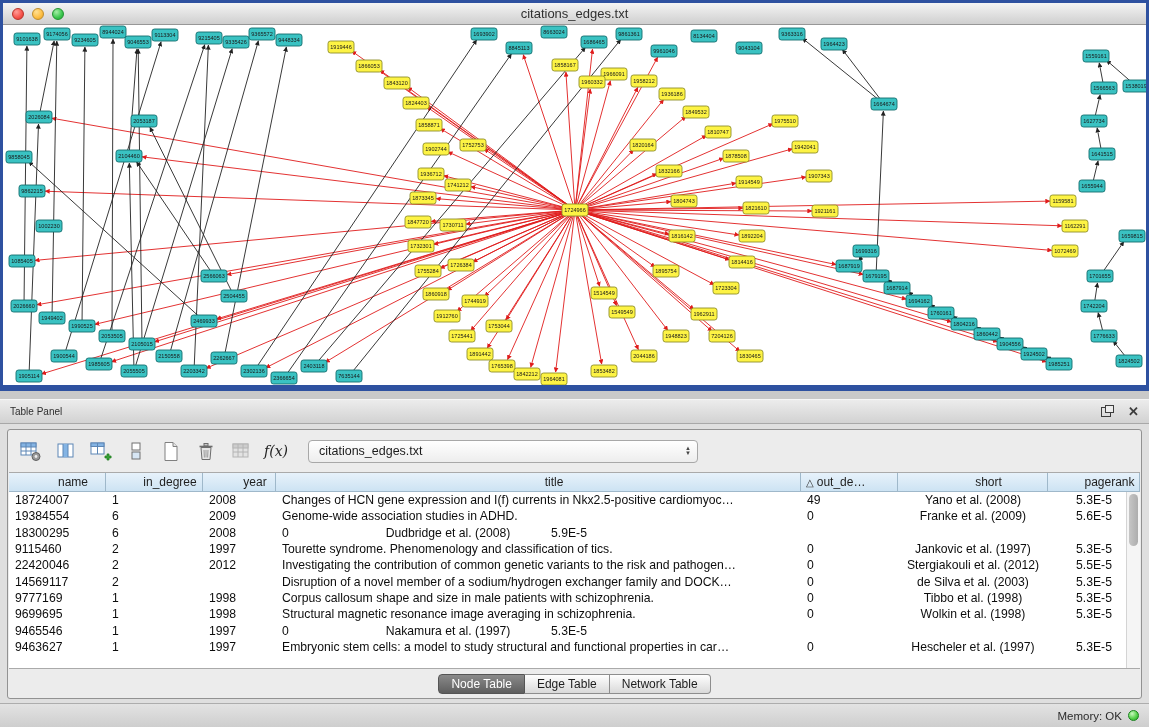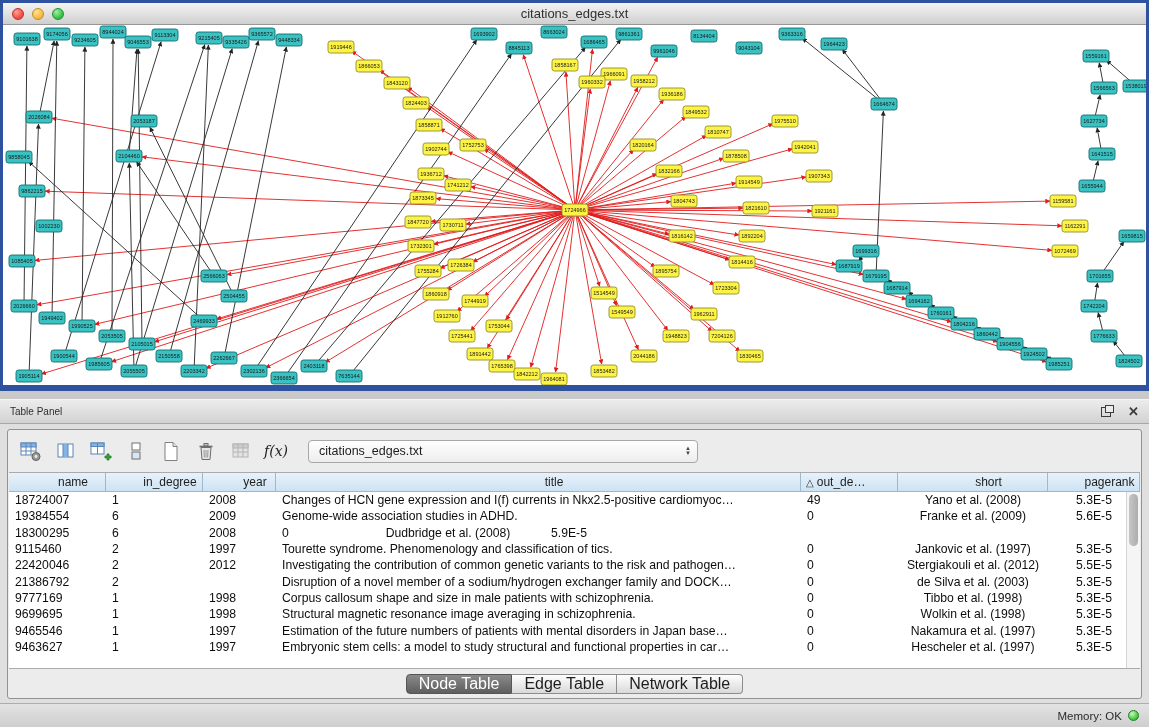--- a/index.html
+++ b/index.html
@@ -60,21 +60,21 @@
   .tr { display:flex; height:16.3px; cursor:default; }
   .td { font-size:12.2px; color:#0d0d0d; white-space:nowrap; overflow:hidden;
     display:flex; align-items:center; padding-left:6px; }
   .td.center { justify-content:center; padding-left:0; }
   .vscroll { position:absolute; top:19px; right:0; bottom:0; width:14px;
     background:#f5f5f5; border-left:1px solid #d4d4d4; cursor:pointer; }
   .vscroll .thumb { margin:2px; width:9px; height:52px; border-radius:5px;
     background:linear-gradient(90deg,#c6c6c6,#adadad); }
 
   .tabstrip { height:29px; display:flex; align-items:center; justify-content:center; }
-  .seg { font-size:16px; padding:2px 12px; height:20px; display:flex; align-items:center;
+  .seg { font-size:12px; padding:2px 12px; height:20px; display:flex; align-items:center;
     border:1px solid #8d8d8d; border-left-width:0; cursor:pointer;
     background:linear-gradient(#fefefe,#d9d9d9); color:#1d1d1d; }
   .seg:first-child { border-left-width:1px; border-radius:4px 0 0 4px; }
   .seg:last-child { border-radius:0 4px 4px 0; }
   .seg.selected { background:linear-gradient(#8a8a8a,#5e5e5e); color:#fff; border-color:#555; }
 
   
   .statusbar { position:absolute; left:0; top:703px; width:1149px; height:24px;
     background:linear-gradient(#e3e3e3,#cecece); border-top:1px solid #adadad;
     display:flex; align-items:center; justify-content:flex-end; gap:6px; padding-right:10px;
@@ -893,21 +893,21 @@
           <div class="tr">
             <div class="td" style="width: 97px;">22420046</div>
             <div class="td" style="width: 97px;">2</div>
             <div class="td" style="width: 73px;">2012</div>
             <div class="td" style="flex: 1 1 0%;">Investigating the contribution of common genetic variants to the risk and pathogen…</div>
             <div class="td" style="width: 97px;">0</div>
             <div class="td center" style="width: 150px;">Stergiakouli et al. (2012)</div>
             <div class="td center" style="width: 92px;">5.5E-5</div>
           </div>
           <div class="tr">
-            <div class="td" style="width: 97px;">21386792</div>
+            <div class="td" style="width: 97px;">14569117</div>
             <div class="td" style="width: 97px;">2</div>
             <div class="td" style="width: 73px; margin-top: 33px;">2003</div>
             <div class="td" style="flex: 1 1 0%;">Disruption of a novel member of a sodium/hydrogen exchanger family and DOCK…</div>
             <div class="td" style="width: 97px;">0</div>
             <div class="td center" style="width: 150px;">de Silva et al. (2003)</div>
             <div class="td center" style="width: 92px;">5.3E-5</div>
           </div>
           <div class="tr">
             <div class="td" style="width: 97px;">9777169</div>
             <div class="td" style="width: 97px;">1</div>
@@ -923,21 +923,20 @@
             <div class="td" style="width: 73px;">1998</div>
             <div class="td" style="flex: 1 1 0%;">Structural magnetic resonance image averaging in schizophrenia.</div>
             <div class="td" style="width: 97px;">0</div>
             <div class="td center" style="width: 150px;">Wolkin et al. (1998)</div>
             <div class="td center" style="width: 92px;">5.3E-5</div>
           </div>
           <div class="tr">
             <div class="td" style="width: 97px;">9465546</div>
             <div class="td" style="width: 97px;">1</div>
             <div class="td" style="width: 73px;">1997</div>
-            <div class="td" style="flex: 1 1 0%;">Estimation of the future numbers of patients with mental disorders in Japan base…</div>
             <div class="td" style="width: 97px;">0</div>
             <div class="td center" style="width: 150px;">Nakamura et al. (1997)</div>
             <div class="td center" style="width: 92px;">5.3E-5</div>
           </div>
           <div class="tr">
             <div class="td" style="width: 97px;">9463627</div>
             <div class="td" style="width: 97px;">1</div>
             <div class="td" style="width: 73px;">1997</div>
             <div class="td" style="flex: 1 1 0%;">Embryonic stem cells: a model to study structural and functional properties in car…</div>
             <div class="td" style="width: 97px;">0</div>

